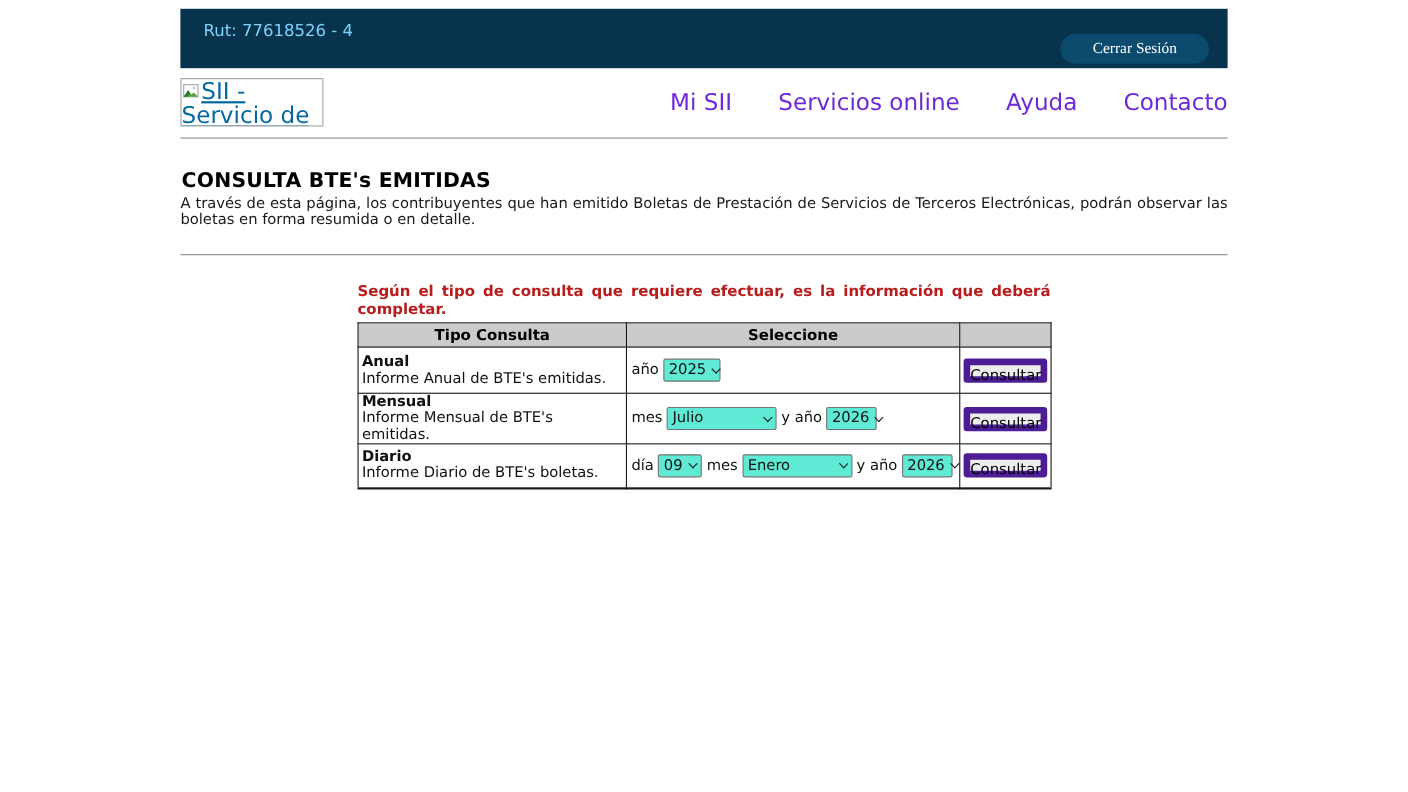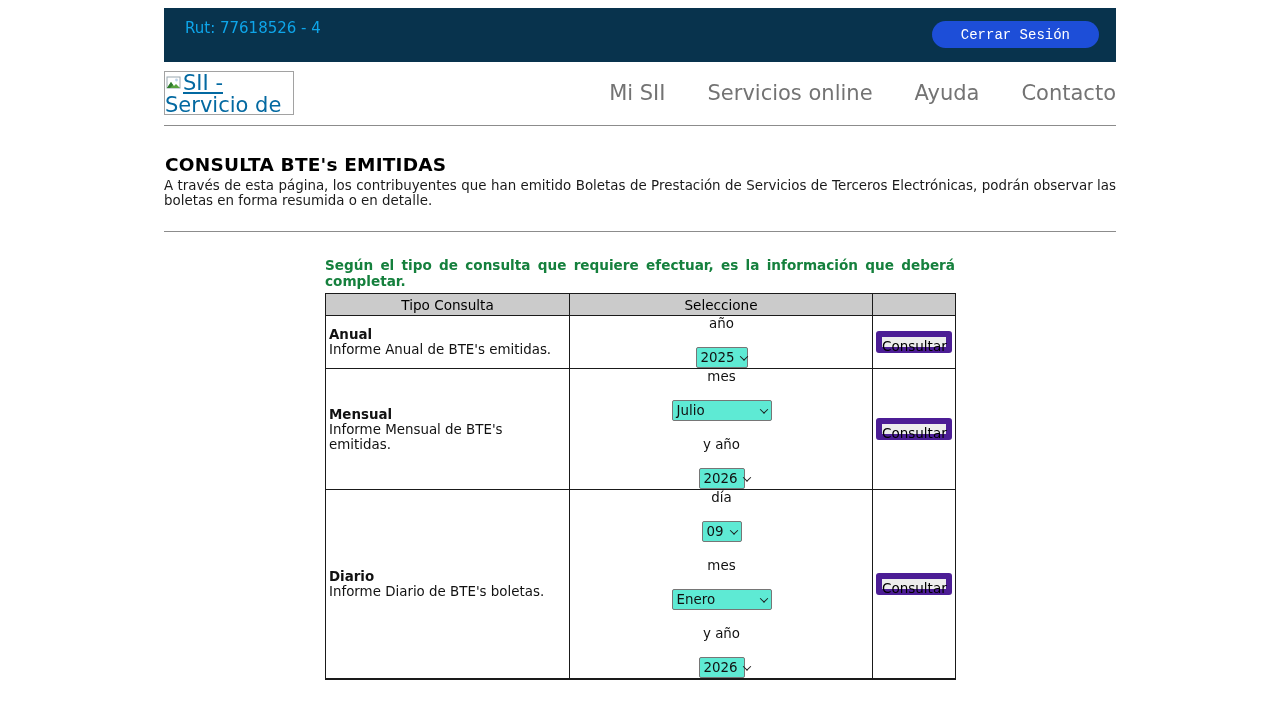--- a/index.html
+++ b/index.html
@@ -13,28 +13,28 @@
   .container { width: 952px; margin: 8px auto 0 auto; }
 
   
   .topbar {
     position: relative;
     height: 54px;
     background: #08334d;
   }
   .rut {
     position: absolute; left: 21px; top: 11px;
-    color: #0ea5e9; font-size: 15px;
+    color: #7dd3fc; font-size: 15px;
   }
   .logout-btn {
-    position: absolute; right: 17px; top: 13px;
+    position: absolute; right: 17px; top: 23px;
     height: 27px; padding: 0 29px;
-    background: #1d4ed8; color: #ffffff;
+    background: #0c4a6e; color: #ffffff;
     border: none; border-radius: 14px;
-    font-size: 14px; font-family: Liberation Mono, monospace;
+    font-size: 14px; font-family: Liberation Serif, serif;
     cursor: pointer;
   }
 
   
   .logo-row {
     display: flex; justify-content: space-between; align-items: center;
     margin-top: 6px; height: 50px;
   }
   .logo-box {
     width: 130px; height: 44px;
@@ -43,21 +43,21 @@
     color: #0369a1; font-size: 21px; line-height: 1.05;
     text-decoration: underline;
     cursor: pointer;
   }
   .broken-img {
     display: inline-block; width: 16px; height: 14px;
     vertical-align: baseline; margin: 0 1px 0 1px;
   }
   .nav { display: flex; gap: 42px; align-items: center; }
   .nav-item {
-    color: #737373; font-size: 21px; cursor: pointer; white-space: nowrap;
+    color: #6d28d9; font-size: 21px; cursor: pointer; white-space: nowrap;
   }
 
   hr.divider {
     border: none; border-top: 1px solid #8c8c8c;
     height: 0; margin: 7px 0 0 0;
   }
 
   .page-title {
     font-size: 18.5px; font-weight: bold; color: #000;
     margin: 28px 0 3px 1px; letter-spacing: 0.2px;
@@ -65,46 +65,46 @@
   .page-desc {
     font-size: 13.4px; line-height: 15px; color: #1a1a1a;
     text-align: justify;
   }
   hr.divider2 { border: none; border-top: 1px solid #8c8c8c; margin: 23px 0 0 0; }
 
   
   .form-area { margin: 26px 0 0 161px; width: 630px; }
   .form-intro {
     font-weight: bold; font-size: 13.6px; line-height: 15.5px;
-    text-align: justify; color: #15803d;
+    text-align: justify; color: #b91c1c;
     margin-bottom: 4px;
   }
   table.consulta {
     width: 630px; border-collapse: collapse; table-layout: fixed;
     font-size: 13.4px;
     border: 1px solid #1a1a1a; border-bottom-width: 2px;
   }
   table.consulta th, table.consulta td {
     border: 1px solid #1a1a1a;
   }
   th.col-tipo { width: 244px; }
   th.col-sel  { width: 303px; }
   th.col-btn  { width: 83px;  }
   table.consulta th {
-    background: #cbcbcb; font-weight: normal; font-size: 13.6px;
+    background: #cbcbcb; font-weight: bold; font-size: 13.6px;
     height: 22px; text-align: center; color: #000;
   }
   table.consulta td { height: 40px; vertical-align: middle; padding: 0 3px; }
   tr.row-first td { height: 42px; }
 
   .tipo-name { font-weight: bold; line-height: 15px; }
   .tipo-desc { line-height: 15px; }
 
   .sel-cell { padding-left: 4px !important; }
-  .field-group { display: flex; align-items: center; gap: 16px; flex-wrap: nowrap; flex-direction: column; }
+  .field-group { display: flex; align-items: center; gap: 4px; flex-wrap: nowrap; }
   .field-label { white-space: nowrap; }
 
   .select {
     display: inline-flex; align-items: center; justify-content: space-between;
     height: 21px; background: #5eead4;
     border: 1px solid #767676; border-radius: 2px;
     padding: 0 4px 0 4px; cursor: pointer; white-space: nowrap;
   }
   .chev {
     width: 6px; height: 6px; flex: 0 0 auto;

